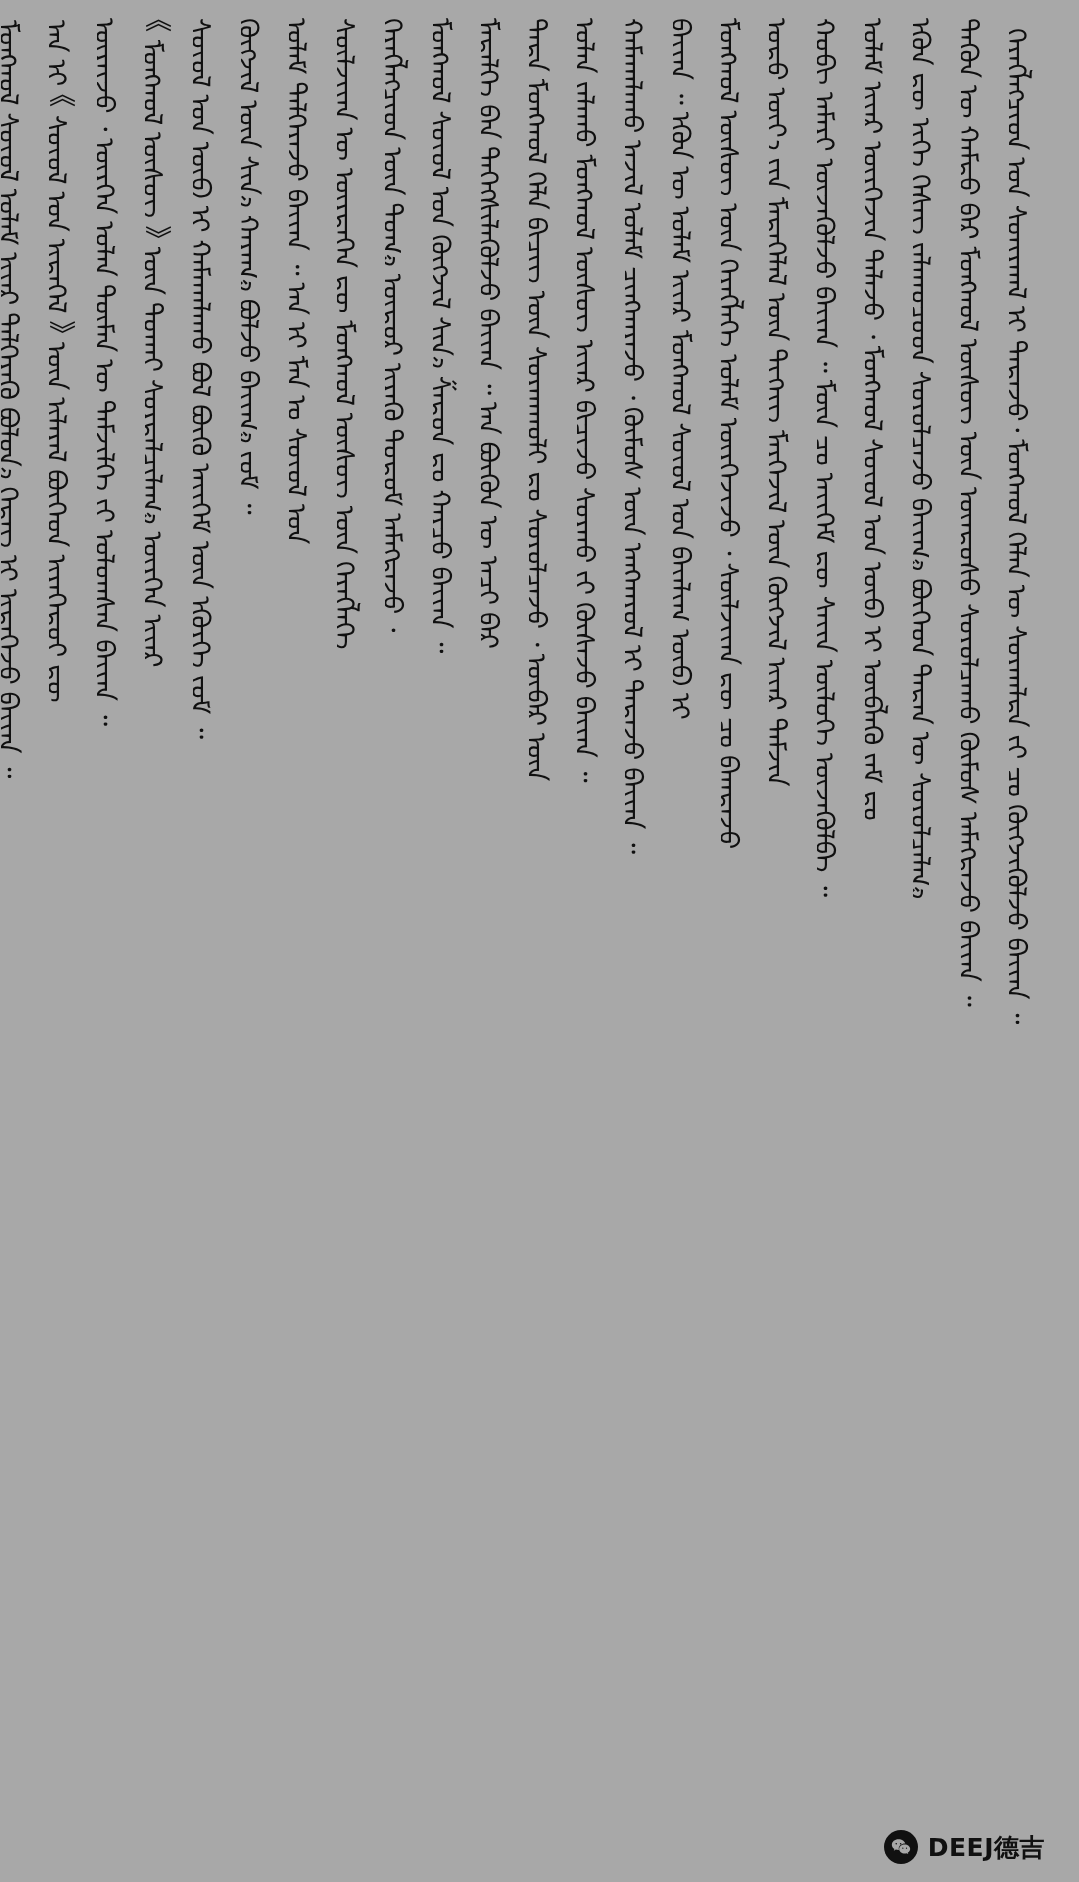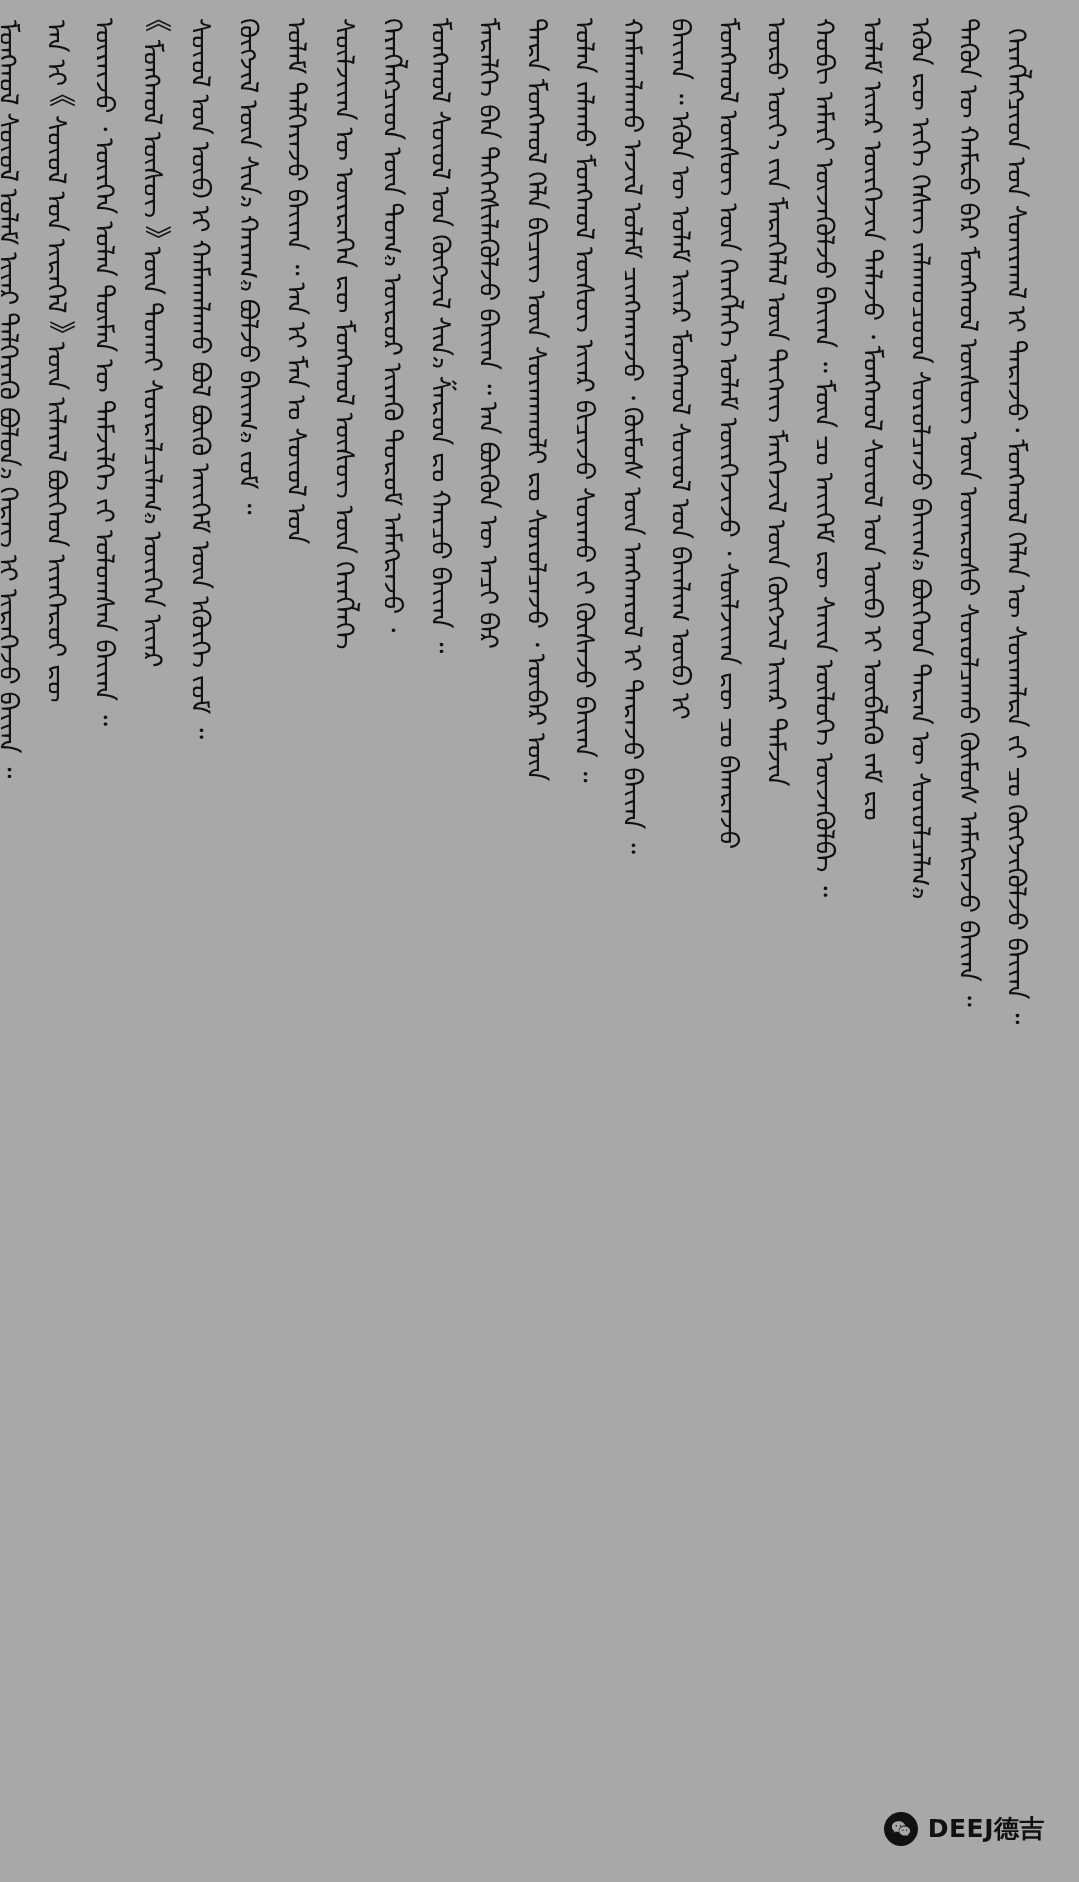--- a/index.html
+++ b/index.html
@@ -49,23 +49,23 @@
   
   .mong-col.indent-sm { padding-top: 10px; }
   .mong-col.indent-md { padding-top: 2px; }
   .mong-col.short-col { height: 78%; }
   .mong-col.shorter-col { height: 60%; }
 
   
   .footer {
     position: absolute;
     right: 34px;
-    bottom: 36px;
+    bottom: 18px;
     display: flex;
-    align-items: flex-start;
+    align-items: center;
     gap: 10px;
   }
   .wechat-badge {
     width: 34px;
     height: 34px;
     border-radius: 50%;
     background: #111;
     display: flex;
     align-items: center;
     justify-content: center;

